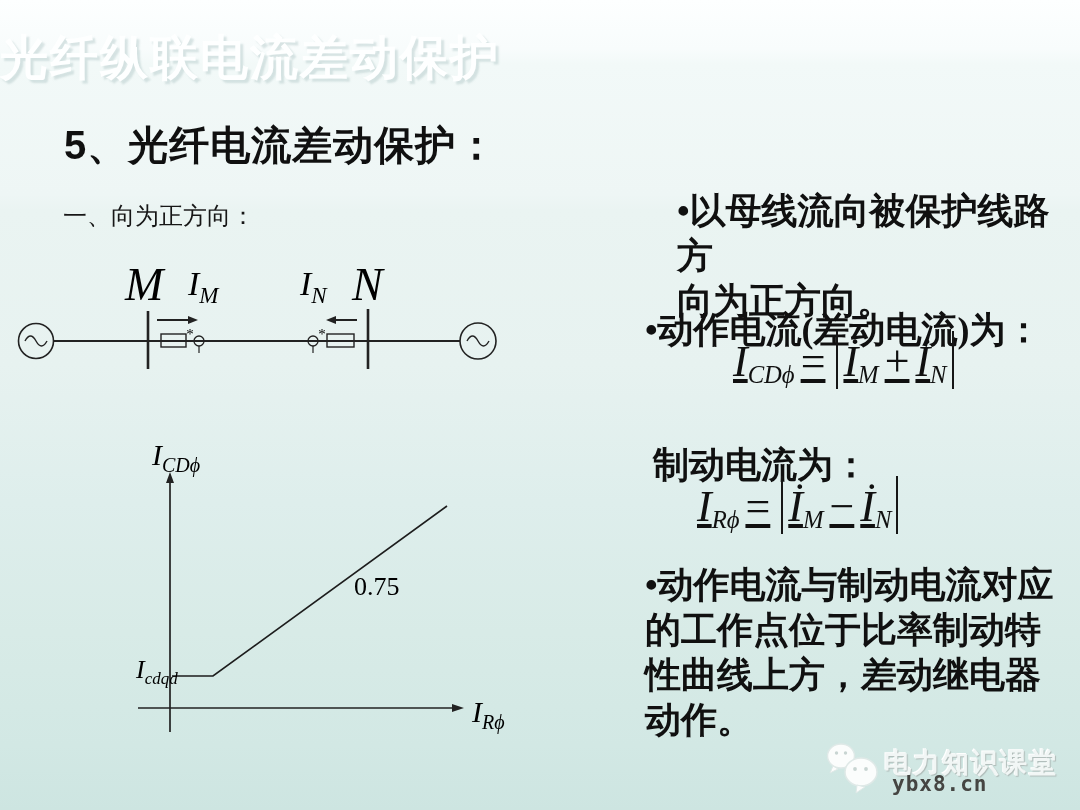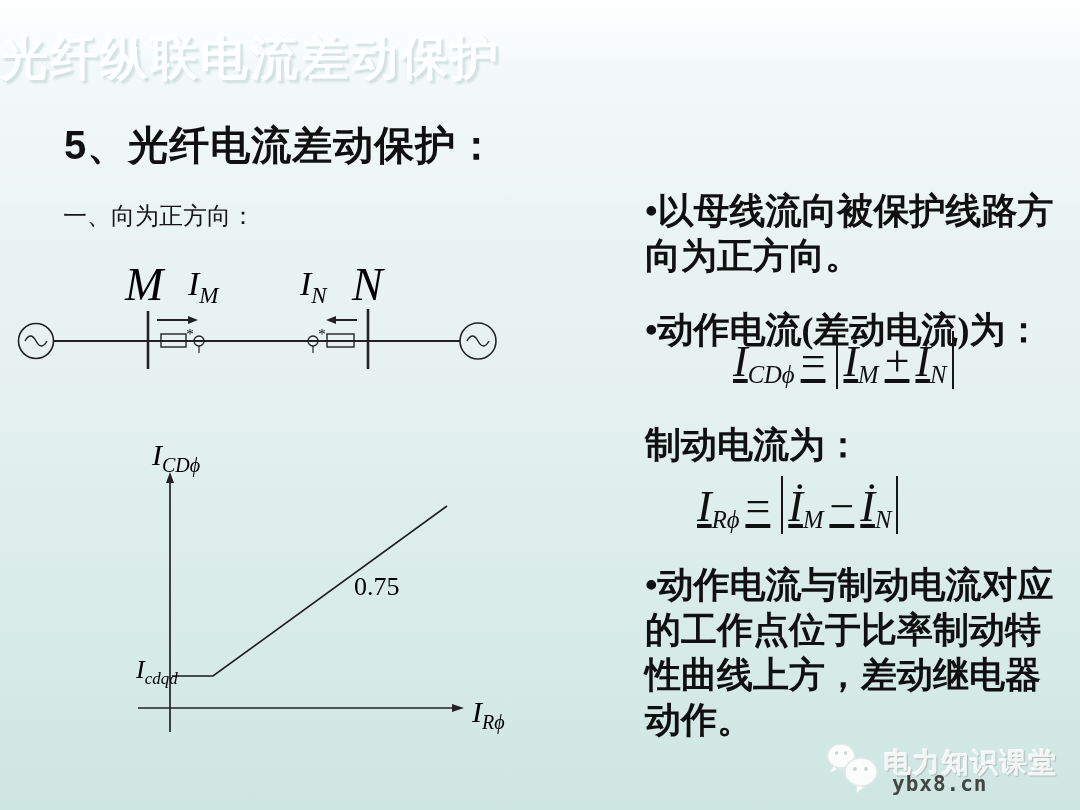--- a/index.html
+++ b/index.html
@@ -128,34 +128,34 @@
     <polyline points="72,251 113,251 347,81" fill="none" stroke="#1d1d1d" stroke-width="1.7"></polyline>
 
     <text x="52" y="40" font-size="30" font-style="italic"><tspan>I</tspan><tspan dy="7" font-size="20">CDϕ</tspan></text>
     <text x="372" y="297" font-size="30" font-style="italic"><tspan>I</tspan><tspan dy="7" font-size="20">Rϕ</tspan></text>
     <text x="36" y="253" font-size="26" font-style="italic"><tspan>I</tspan><tspan dy="6" font-size="17">cdqd</tspan></text>
     <text x="254" y="170" font-size="26">0.75</text>
   </svg>
 
   <div class="right-col">
 
-    <div class="rc-block rc-text" style="top:189px;">
+    <div class="rc-block rc-text" style="top:189px;margin-left:32px;">
       <div>•以母线流向被保护线路方</div>
       <div>向为正方向。</div>
     </div>
 
     <div class="rc-block rc-text" style="top:283px;margin-top:25px;">
       <div>•动作电流(差动电流)为：</div>
     </div>
 
     <div class="formula" style="left:88px; top:336px;">
       <span>I</span><sub>CDϕ</sub><span class="fop">=</span><span class="bar"></span><span>İ</span><sub>M</sub><span class="fop">+</span><span>İ</span><sub>N</sub><span class="bar"></span>
     </div>
 
-    <div class="rc-block rc-text" style="top:423px;">
+    <div class="rc-block rc-text" style="top:443px;margin-left:8px;">
       <div>制动电流为：</div>
     </div>
 
     <div class="formula" style="left:52px; top:481px;">
       <span>I</span><sub>Rϕ</sub><span class="fop">=</span><span class="bar"></span><span>İ</span><sub>M</sub><span class="fop">−</span><span>İ</span><sub>N</sub><span class="bar"></span>
     </div>
 
     <div class="rc-block rc-text" style="top:563px;">
       <div>•动作电流与制动电流对应</div>
       <div>的工作点位于比率制动特</div>

